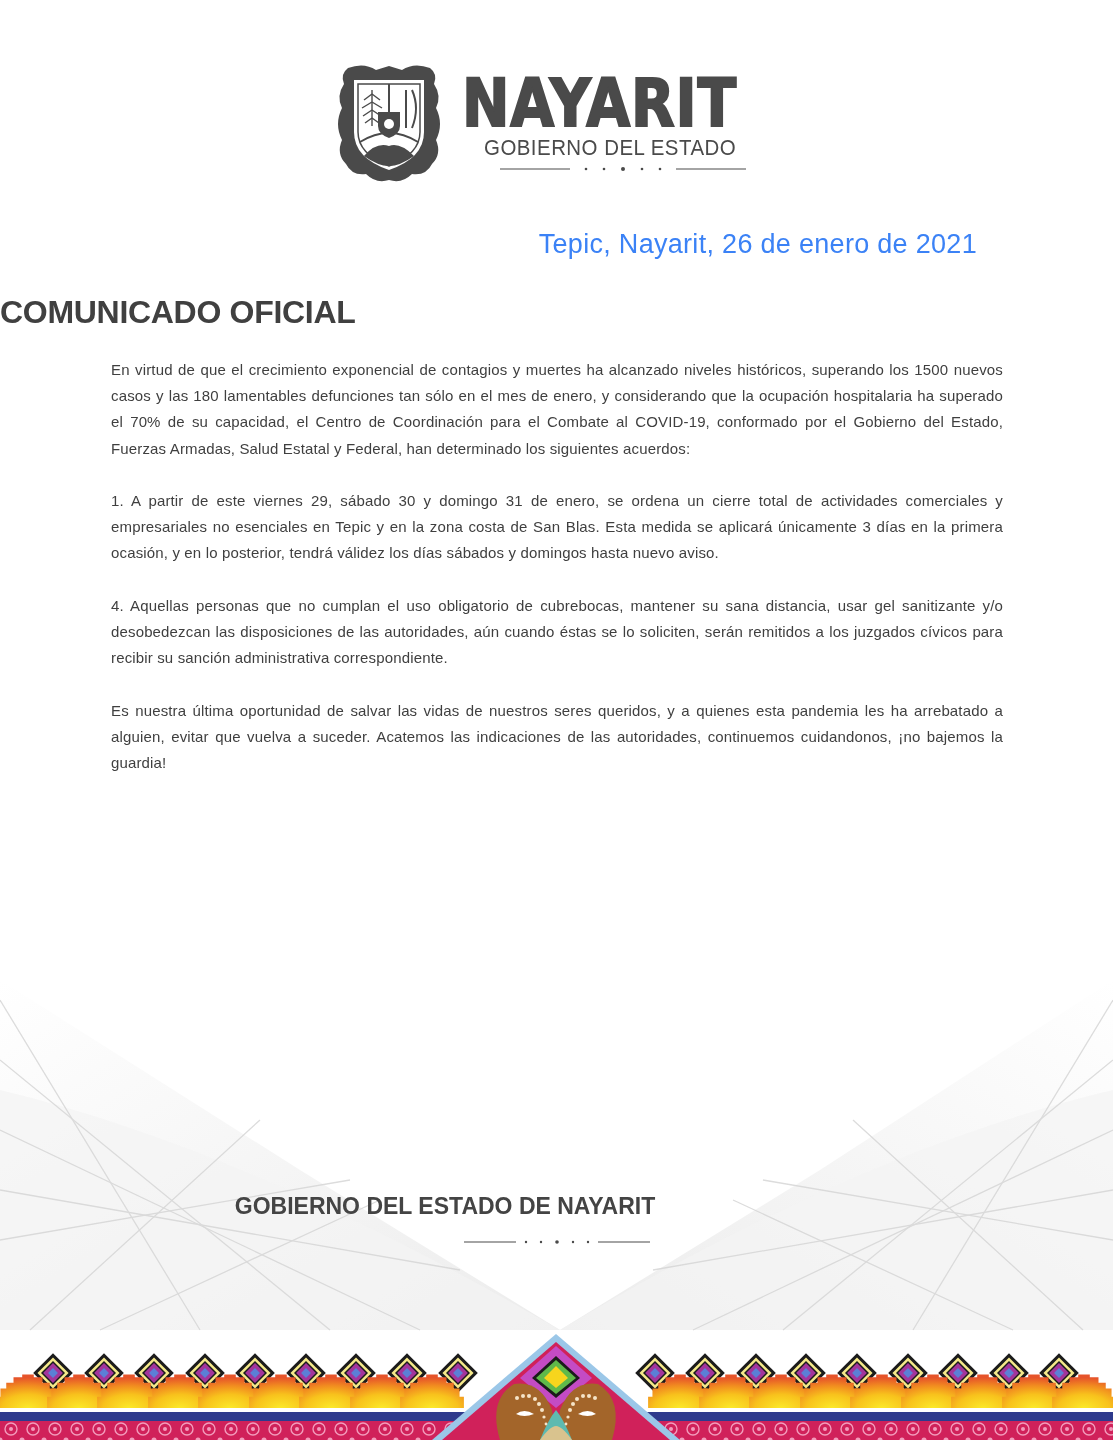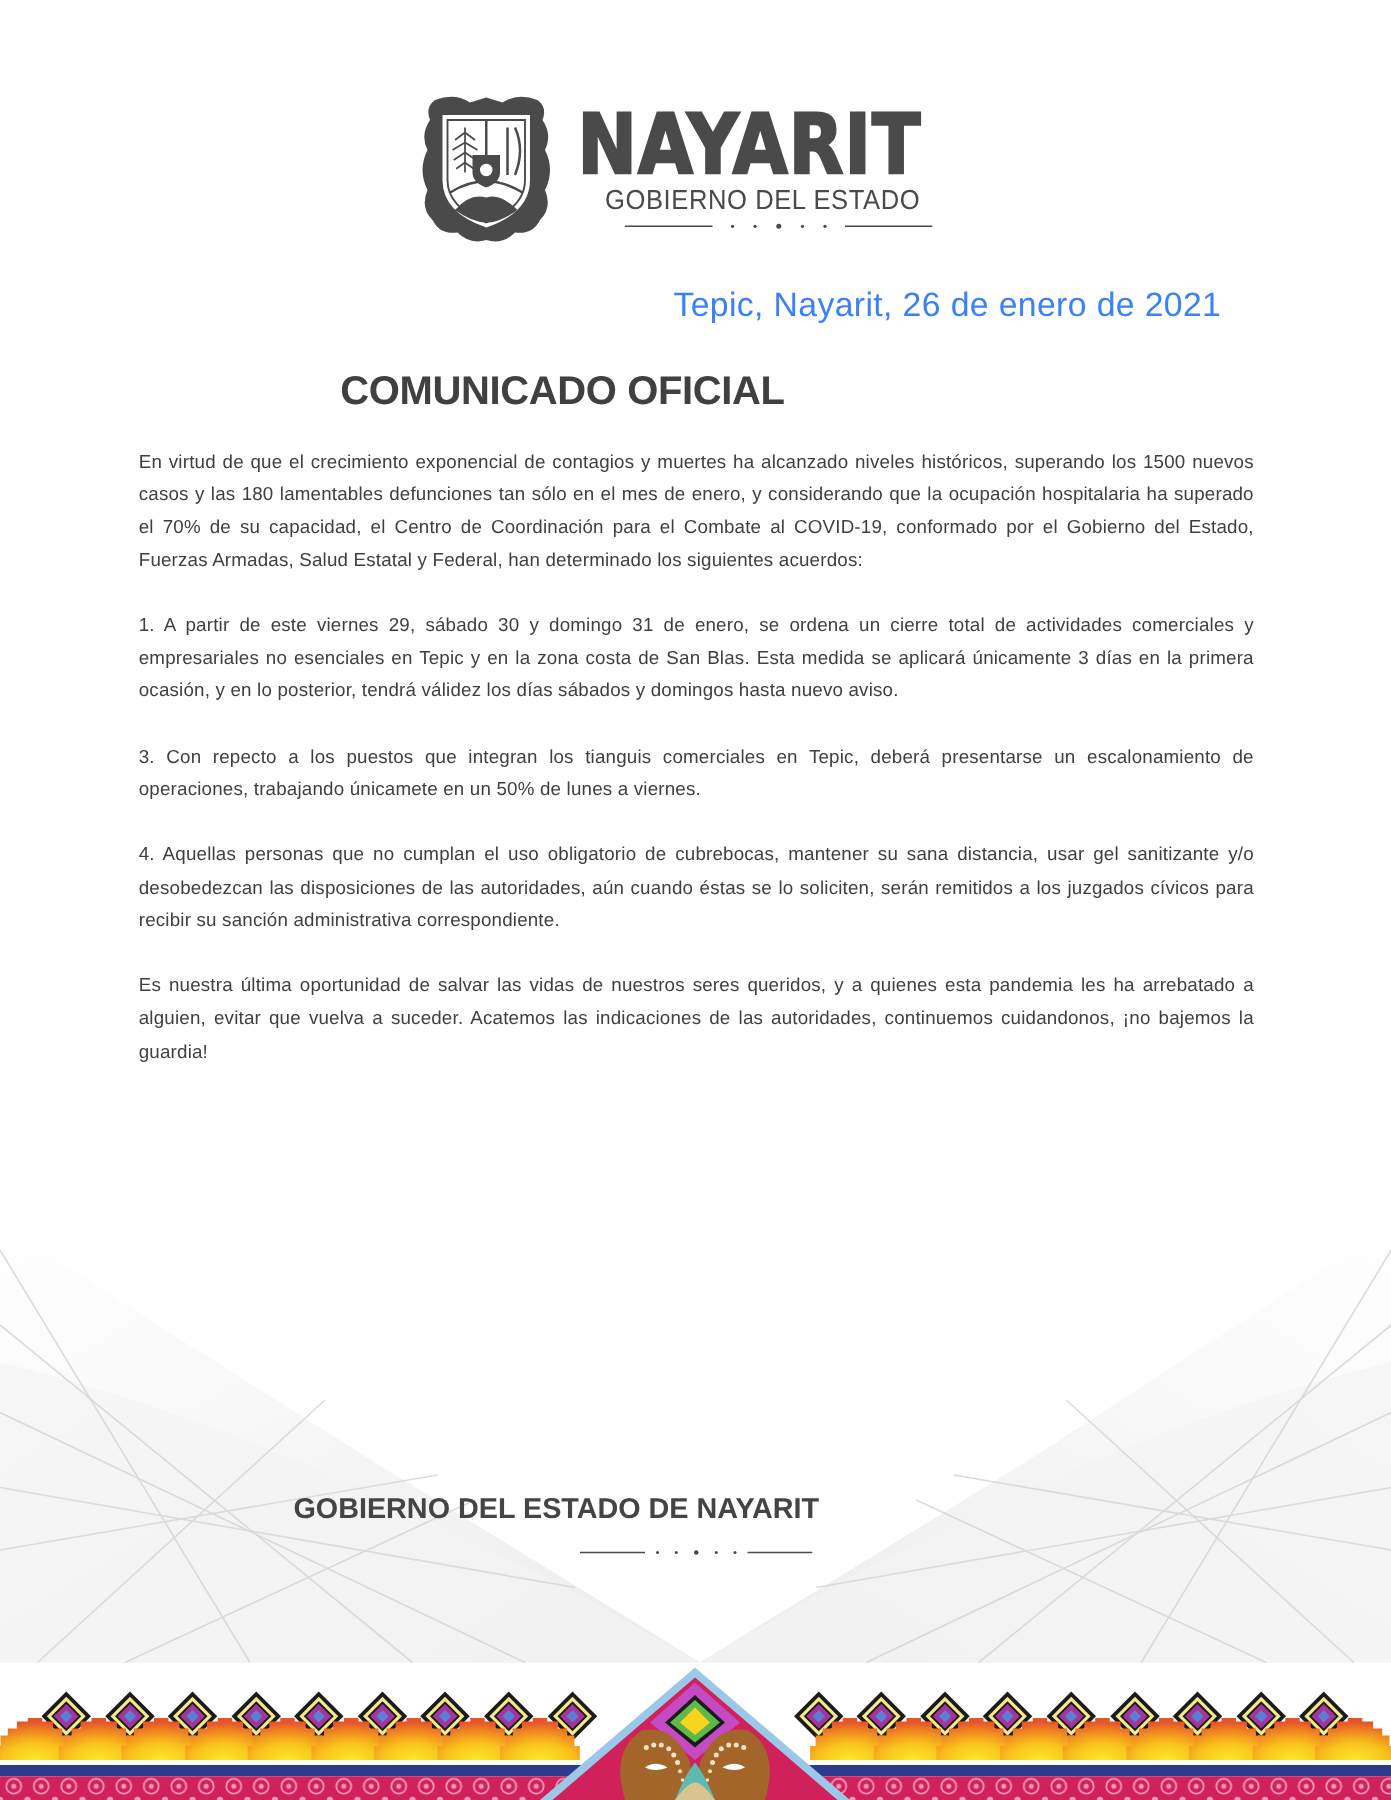--- a/index.html
+++ b/index.html
@@ -6,42 +6,42 @@
   body {
     width: 1113px; height: 1440px; position: relative; overflow: hidden;
     background: #ffffff;
     font-family: "Liberation Sans", "DejaVu Sans", sans-serif;
     color: #3d3d3d;
   }
   .bg-deco { position: absolute; left: 0; top: 0; width: 1113px; height: 1440px; z-index: 0; }
   .page { position: relative; z-index: 1; }
 
   
-  .logo-block { position: absolute; left: 334px; top: 74px; width: 450px; height: 124px; }
+  .logo-block { position: absolute; left: 334px; top: 62px; width: 450px; height: 124px; }
   .coat { position: absolute; left: 0; top: 0; width: 110px; height: 124px; }
   .brand-title {
     position: absolute; left: 128px; top: 2px; width: 320px;
     font-family: "DejaVu Sans", sans-serif; font-weight: 900; font-size: 66px;
     letter-spacing: 1px; color: #4a4a4a; line-height: 80px;
     transform: scaleX(0.86); transform-origin: left top; white-space: nowrap;
     -webkit-text-stroke: 2px #4a4a4a;
   }
   .brand-sub {
     position: absolute; left: 150px; top: 73px; width: 280px;
     font-size: 22px; color: #4a4a4a; letter-spacing: 0.5px; white-space: nowrap;
     transform: scaleX(0.93); transform-origin: left top;
   }
   .brand-rule { position: absolute; left: 166px; top: 102px; width: 246px; height: 10px; }
 
   .dateline {
     position: absolute; right: 136px; top: 229px;
     font-size: 27px; color: #3b82f6; white-space: nowrap; letter-spacing: 0.3px;
   }
   .doc-title {
-    position: absolute; left: 0; width: 900px; top: 294px; text-align: center;
+    position: absolute; left: 0; width: 900px; top: 294px; text-align: left;
     font-size: 32px; font-weight: bold; color: #404040; letter-spacing: -0.3px;
   }
 
   .body-text {
     position: absolute; left: 111px; top: 357px; width: 892px;
     font-size: 15px; line-height: 26.2px; color: #3f3f3f;
     text-align: justify; letter-spacing: 0.15px;
   }
   .body-text p { margin: 0 0 26.2px 0; }
   .body-text p:last-child { margin-bottom: 0; }
@@ -122,21 +122,20 @@
     </svg>
   </div>
 
   <div class="dateline">Tepic, Nayarit, 26 de enero de 2021</div>
 
   <div class="doc-title">COMUNICADO OFICIAL</div>
 
   <div class="body-text">
     <p>En virtud de que el crecimiento exponencial de contagios y muertes ha alcanzado niveles históricos, superando los 1500 nuevos casos y las 180 lamentables defunciones tan sólo en el mes de enero, y considerando que la ocupación hospitalaria ha superado el 70% de su capacidad, el Centro de Coordinación para el Combate al COVID-19, conformado por el Gobierno del Estado, Fuerzas Armadas, Salud Estatal y Federal, han determinado los siguientes acuerdos:</p>
     <p>1. A partir de este viernes 29, sábado 30 y domingo 31 de enero,  se ordena un cierre total de actividades comerciales y empresariales no esenciales en Tepic y en la zona costa de San Blas. Esta medida se aplicará únicamente 3 días en la primera ocasión, y en lo posterior, tendrá válidez los días sábados y domingos hasta nuevo aviso.</p>
-    <p>3. Con repecto a los puestos que integran los tianguis comerciales en Tepic, deberá presentarse un escalonamiento de operaciones, trabajando únicamete en un 50% de lunes a viernes.</p>
     <p>4. Aquellas personas que no cumplan el uso obligatorio de cubrebocas, mantener su sana distancia, usar gel sanitizante y/o desobedezcan las disposiciones de las autoridades, aún cuando éstas se lo soliciten, serán remitidos a los juzgados cívicos para recibir su sanción administrativa correspondiente.</p>
     <p>Es nuestra última oportunidad de salvar las vidas de nuestros seres queridos, y a quienes esta pandemia les ha arrebatado a alguien, evitar que vuelva a suceder. Acatemos las indicaciones de las autoridades, continuemos cuidandonos, ¡no bajemos la guardia!</p>
   </div>
 
   <div class="signature">GOBIERNO DEL ESTADO DE NAYARIT</div>
   <svg class="sig-rule" viewBox="0 0 186 10">
     <line x1="0" y1="5" x2="52" y2="5" stroke="#4a4a4a" stroke-width="1.2"></line>
     <circle cx="62" cy="5" r="1.2" fill="#4a4a4a"></circle>
     <circle cx="77" cy="5" r="1.2" fill="#4a4a4a"></circle>
     <circle cx="93" cy="5" r="1.8" fill="#4a4a4a"></circle>

